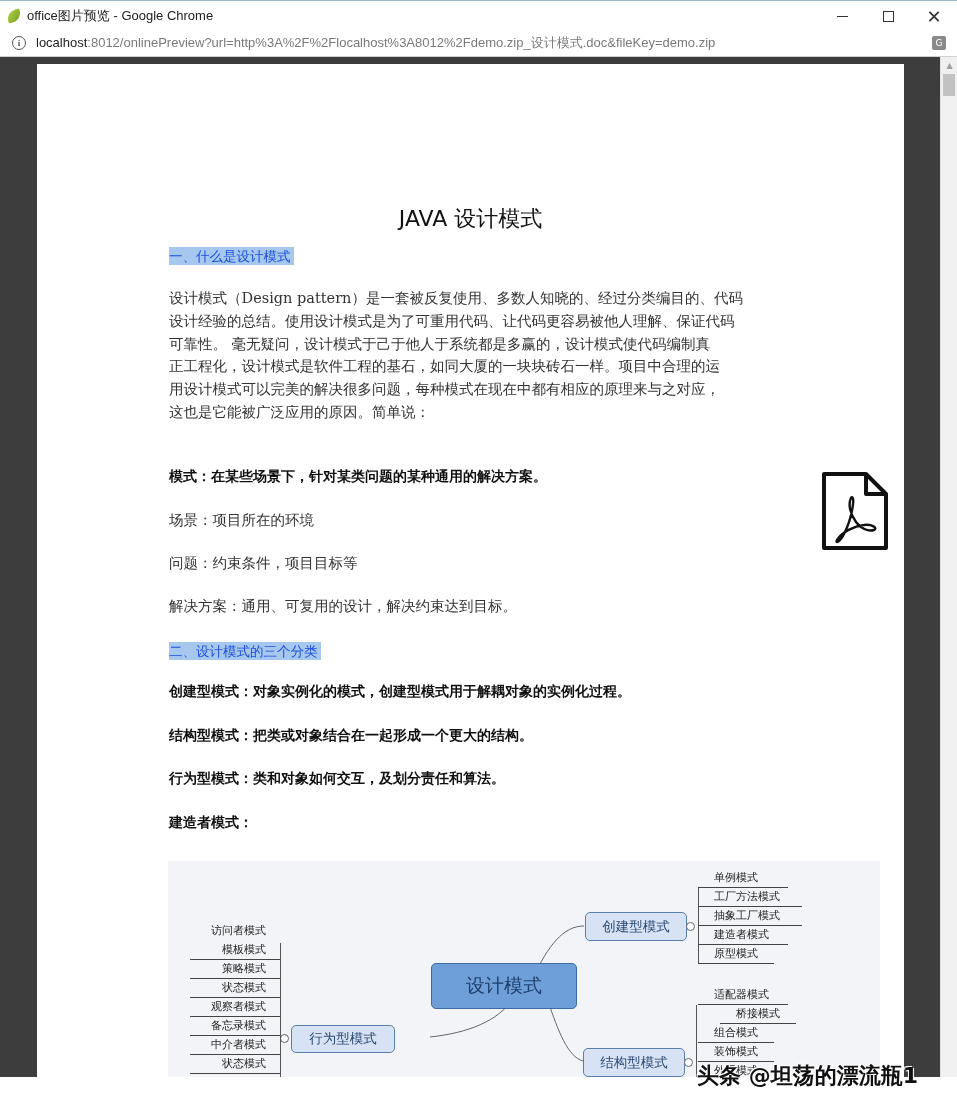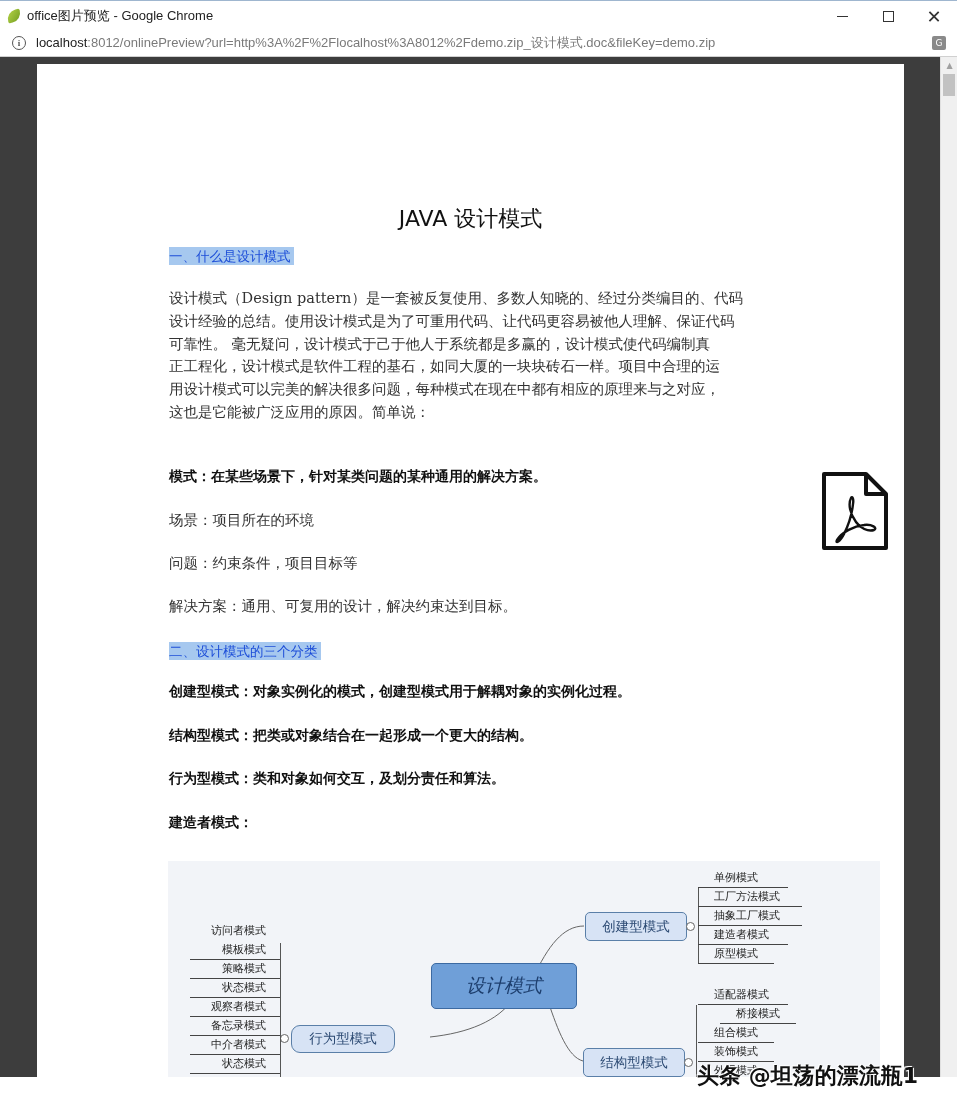--- a/index.html
+++ b/index.html
@@ -89,21 +89,21 @@
   .mindmap {
     position:absolute; left:131px; top:797px; width:712px; height:223px;
     background:#f2f4f8;
   }
   .mm-node {
     position:absolute; border:1px solid #5a7fa8; border-radius:5px;
     background:#d7e3f5; color:#2c4a73; display:flex; align-items:center; justify-content:center;
     font-size:13.5px;
   }
   .mm-center {
-    background:#6f9fd8; border-color:#3c6aa2; color:#1e3f6e; font-size:19px;font-style:italic;
+    background:#6f9fd8; border-color:#3c6aa2; color:#1e3f6e; font-size:19px;
   }
   .mm-leaf {
     position:absolute; font-size:11px; color:#222; height:18px; line-height:18px;
     border-bottom:1px solid #444; white-space:nowrap;
   }
   .mm-leaf.right { padding-left:16px; }
   .mm-leaf.left { text-align:right; padding-right:14px; }
   .mm-dot {
     position:absolute; width:7px; height:7px; border:1px solid #666; border-radius:50%; background:#fff;
   }
@@ -188,21 +188,21 @@
 
       <div class="mm-node" style="left:415px;top:187px;width:100px;height:27px;">结构型模式</div>
       <div class="mm-dot" style="left:516px;top:197px;"></div>
       <div class="mm-vline" style="left:528px;top:144px;height:79px;"></div>
       <div class="mm-leaf right" style="left:530px;top:125px;width:74px;">适配器模式</div>
       <div class="mm-leaf right" style="left:552px;top:144px;width:60px;">桥接模式</div>
       <div class="mm-leaf right" style="left:530px;top:163px;width:60px;">组合模式</div>
       <div class="mm-leaf right" style="left:530px;top:182px;width:60px;">装饰模式</div>
       <div class="mm-leaf right" style="left:530px;top:201px;width:60px;">外观模式</div>
 
-      <div class="mm-node" style="left:123px;top:164px;width:102px;height:26px;border-radius:9px;">行为型模式</div>
+      <div class="mm-node" style="left:123px;top:164px;width:102px;height:26px;">行为型模式</div>
       <div class="mm-dot" style="left:112px;top:173px;"></div>
       <div class="mm-vline" style="left:112px;top:82px;height:141px;"></div>
       <div class="mm-leaf left" style="left:22px;top:61px;width:76px;border-bottom:none;">访问者模式</div>
       <div class="mm-leaf left" style="left:22px;top:80px;width:76px;">模板模式</div>
       <div class="mm-leaf left" style="left:22px;top:99px;width:76px;">策略模式</div>
       <div class="mm-leaf left" style="left:22px;top:118px;width:76px;">状态模式</div>
       <div class="mm-leaf left" style="left:22px;top:137px;width:76px;">观察者模式</div>
       <div class="mm-leaf left" style="left:22px;top:156px;width:76px;">备忘录模式</div>
       <div class="mm-leaf left" style="left:22px;top:175px;width:76px;">中介者模式</div>
       <div class="mm-leaf left" style="left:22px;top:194px;width:76px;">状态模式</div>

